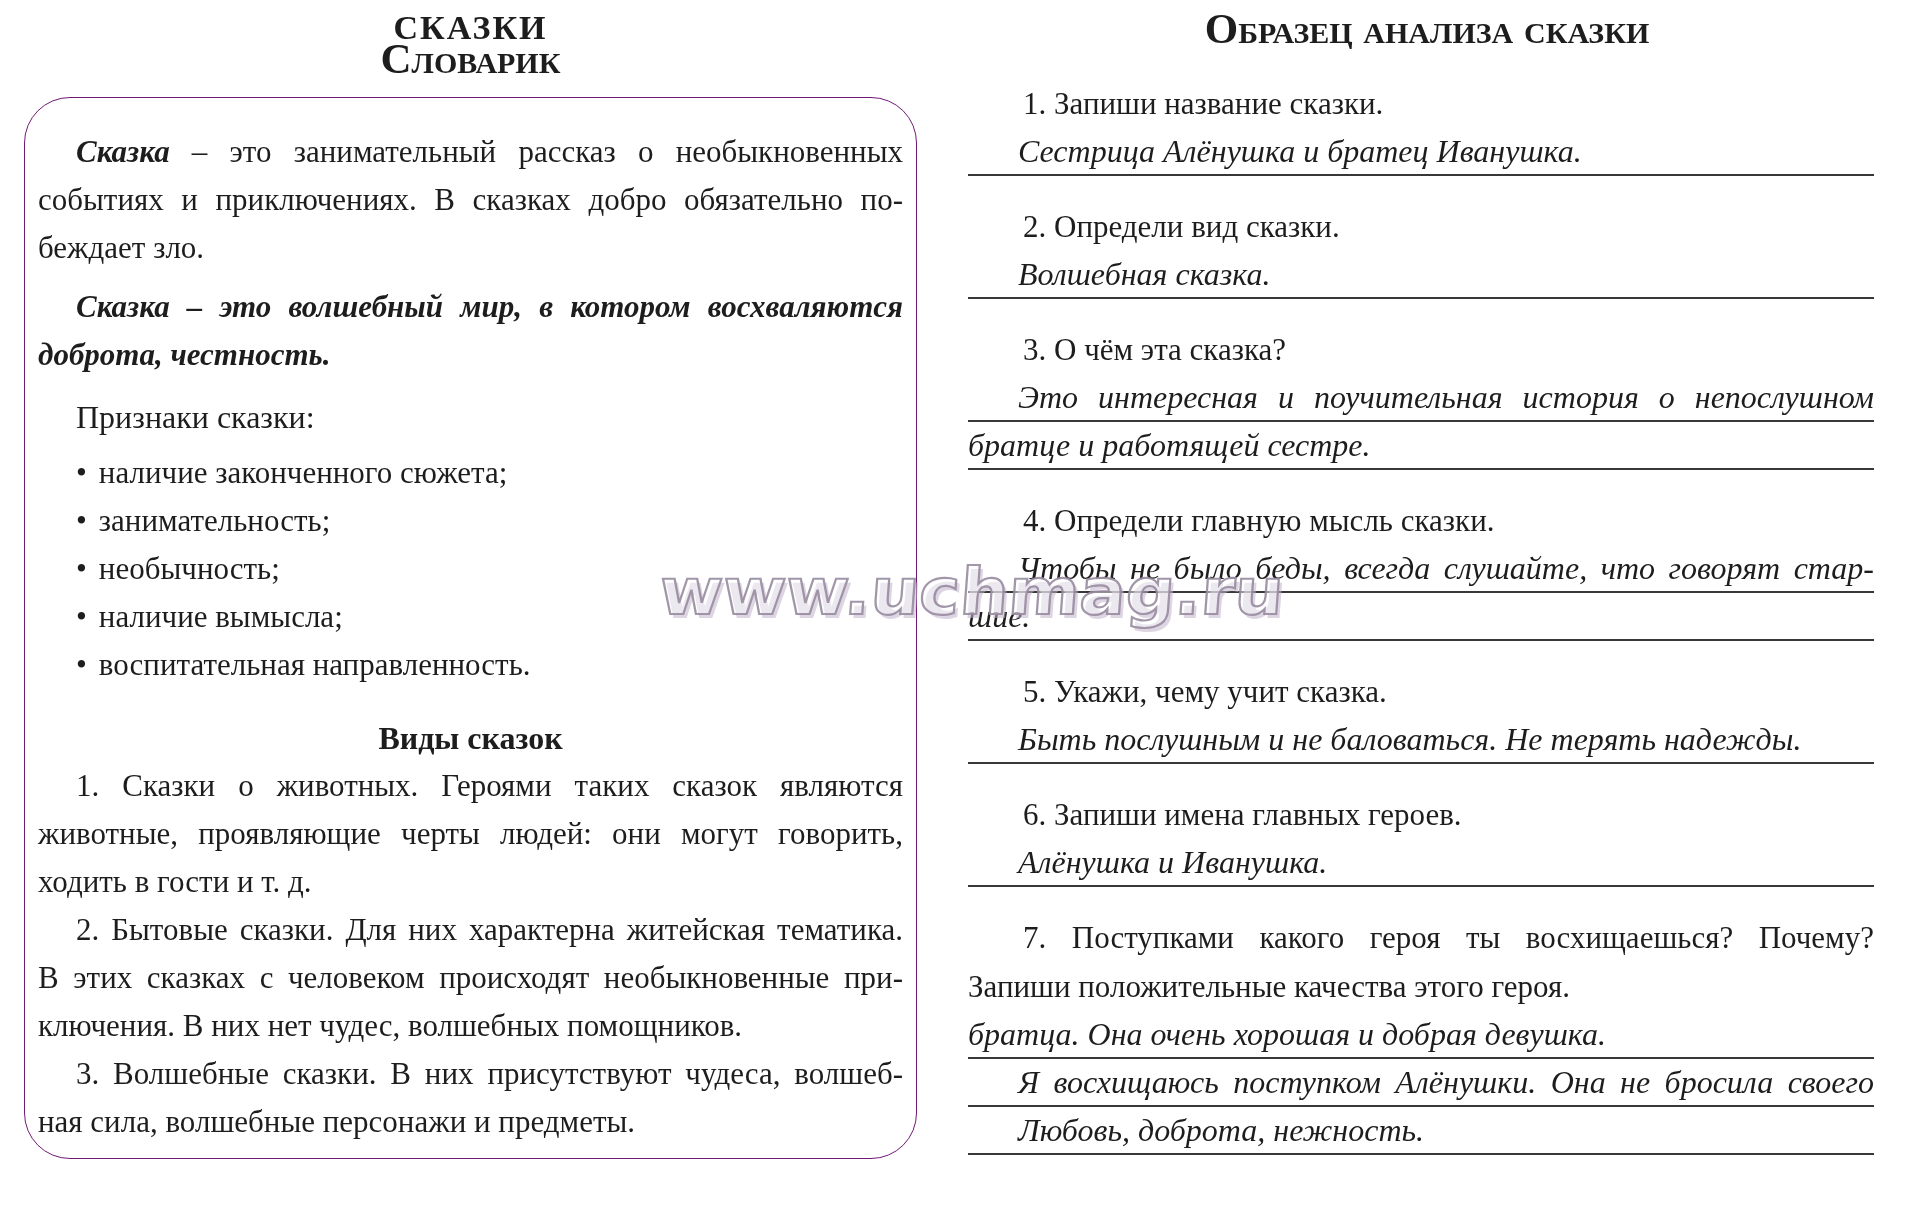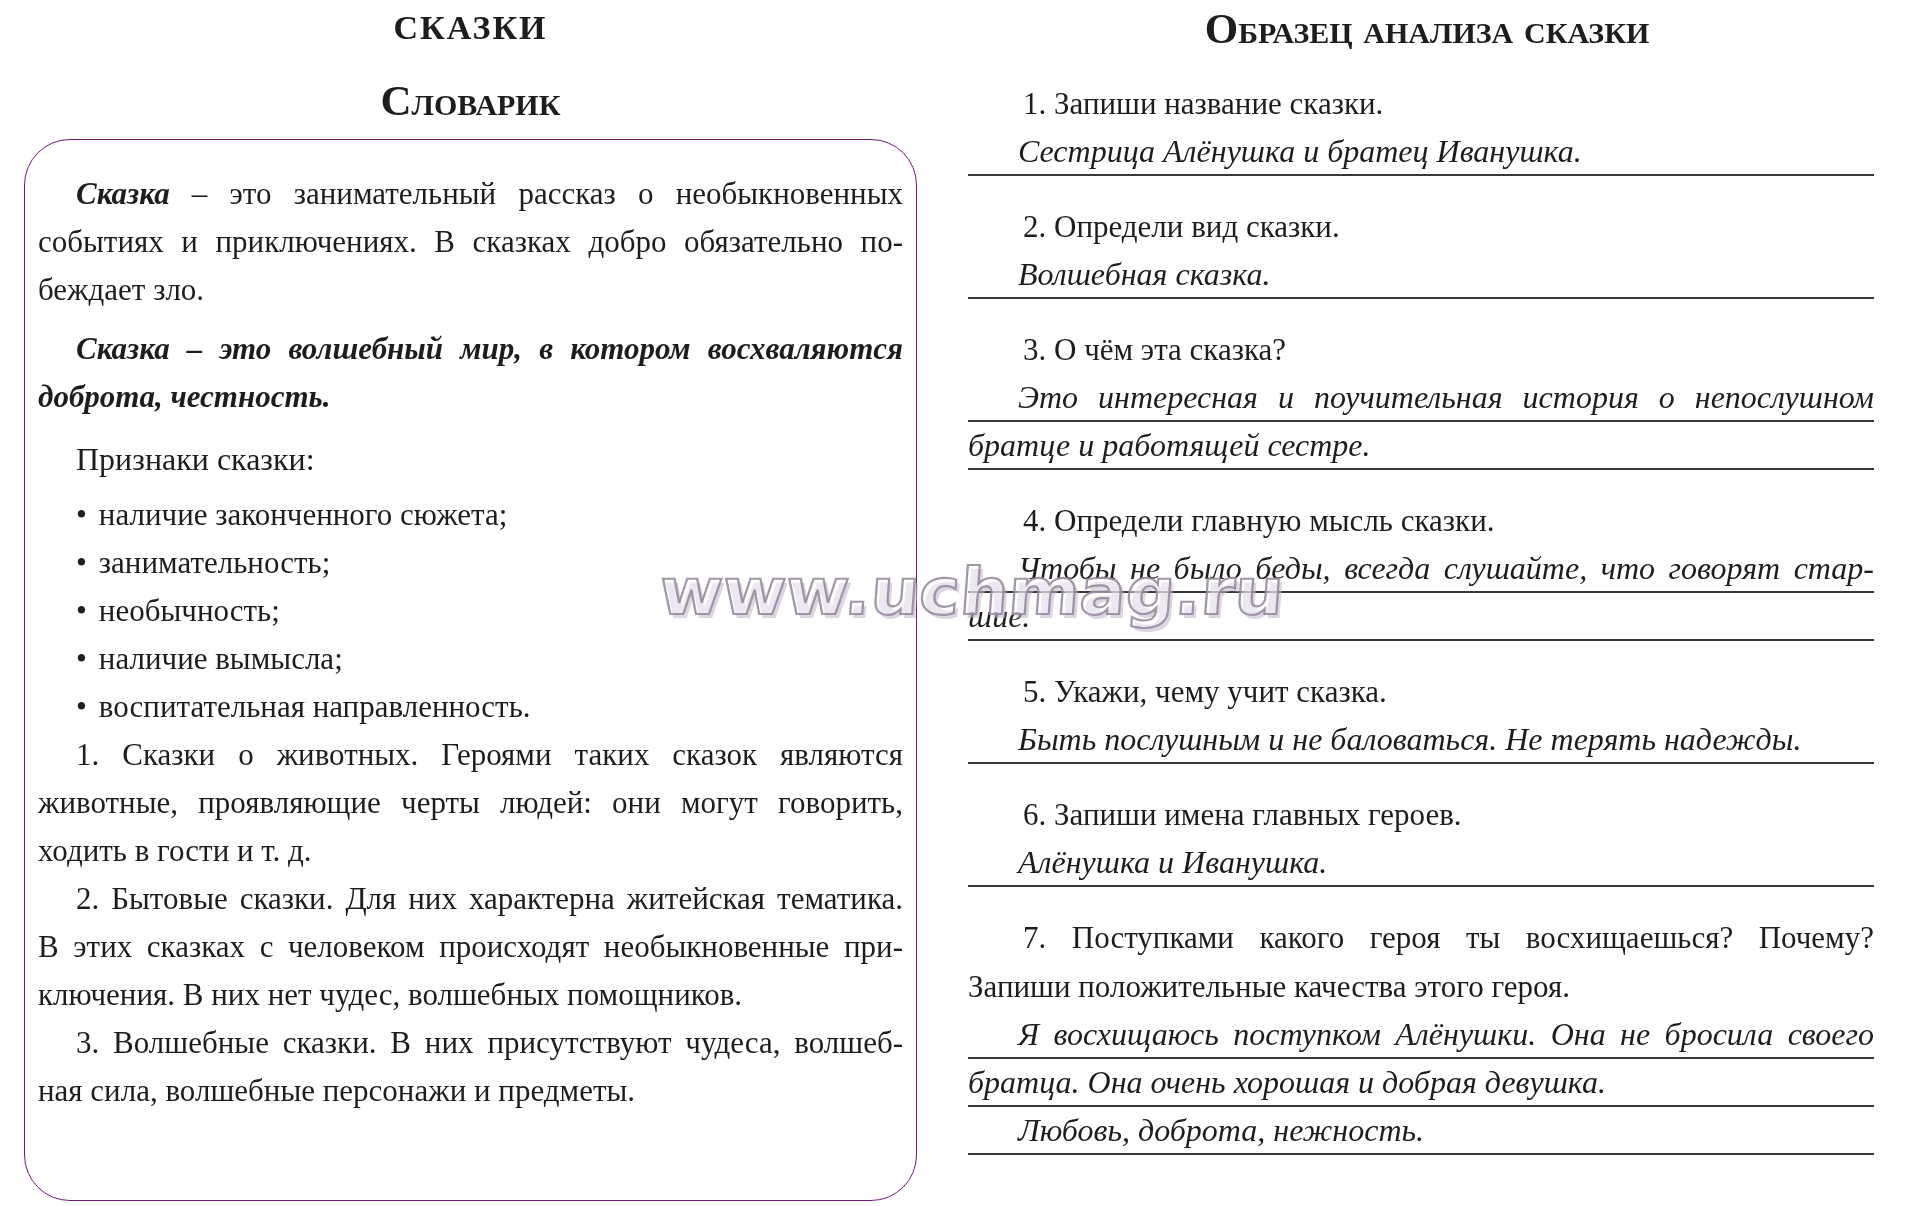--- a/index.html
+++ b/index.html
@@ -33,21 +33,21 @@
     line-height: 30px;
   }
   .sub-title {
     margin: 0;
     text-align: center;
     font-variant: small-caps;
     font-weight: bold;
     font-size: 43px;
     line-height: 32px;
   }
-  .left-col .sub-title { margin-top: 42px; }
+  .left-col .sub-title { }
 
   .glossary-box {
     box-sizing: border-box;
     margin-top: 22px;
     height: 1062px;
     border: 1px solid #701a75;
     border-radius: 46px;
     padding: 30px 13px 10px 13px;
   }
 
@@ -158,20 +158,21 @@
 
     <h3 class="features-heading">Признаки сказки:</h3>
     <ul class="features-list">
       <li class="line ind-l"><span class="bullet-glyph">•</span><span>наличие законченного сюжета;</span></li>
       <li class="line ind-l"><span class="bullet-glyph">•</span><span>занимательность;</span></li>
       <li class="line ind-l"><span class="bullet-glyph">•</span><span>необычность;</span></li>
       <li class="line ind-l"><span class="bullet-glyph">•</span><span>наличие вымысла;</span></li>
       <li class="line ind-l"><span class="bullet-glyph">•</span><span>воспитательная направленность.</span></li>
     </ul>
 
+    <h3 class="types-heading">Виды сказок</h3>
 
     <p class="line stretch ind-l">1. Сказки о животных. Героями таких сказок являются</p>
     <p class="line stretch">животные, проявляющие черты людей: они могут говорить,</p>
     <p class="line">ходить в гости и т. д.</p>
 
     <p class="line stretch ind-l">2. Бытовые сказки. Для них характерна житейская тематика.</p>
     <p class="line stretch">В этих сказках с человеком происходят необыкновенные при-</p>
     <p class="line">ключения. В них нет чудес, волшебных помощников.</p>
 
     <p class="line stretch ind-l">3. Волшебные сказки. В них присутствуют чудеса, волшеб-</p>
@@ -210,17 +211,17 @@
   </div>
 
   <div class="qa">
     <p class="q indent">6. Запиши имена главных героев.</p>
     <p class="a indent">Алёнушка и Иванушка.</p>
   </div>
 
   <div class="qa">
     <p class="q indent stretch">7. Поступками какого героя ты восхищаешься? Почему?</p>
     <p class="q">Запиши положительные качества этого героя.</p>
+    <p class="a">братца. Она очень хорошая и добрая девушка.</p>
     <p class="a indent stretch">Я восхищаюсь поступком Алёнушки. Она не бросила своего</p>
-    <p class="a">братца. Она очень хорошая и добрая девушка.</p>
     <p class="a indent">Любовь, доброта, нежность.</p>
   </div>
 </section>
 
 </body></html>

